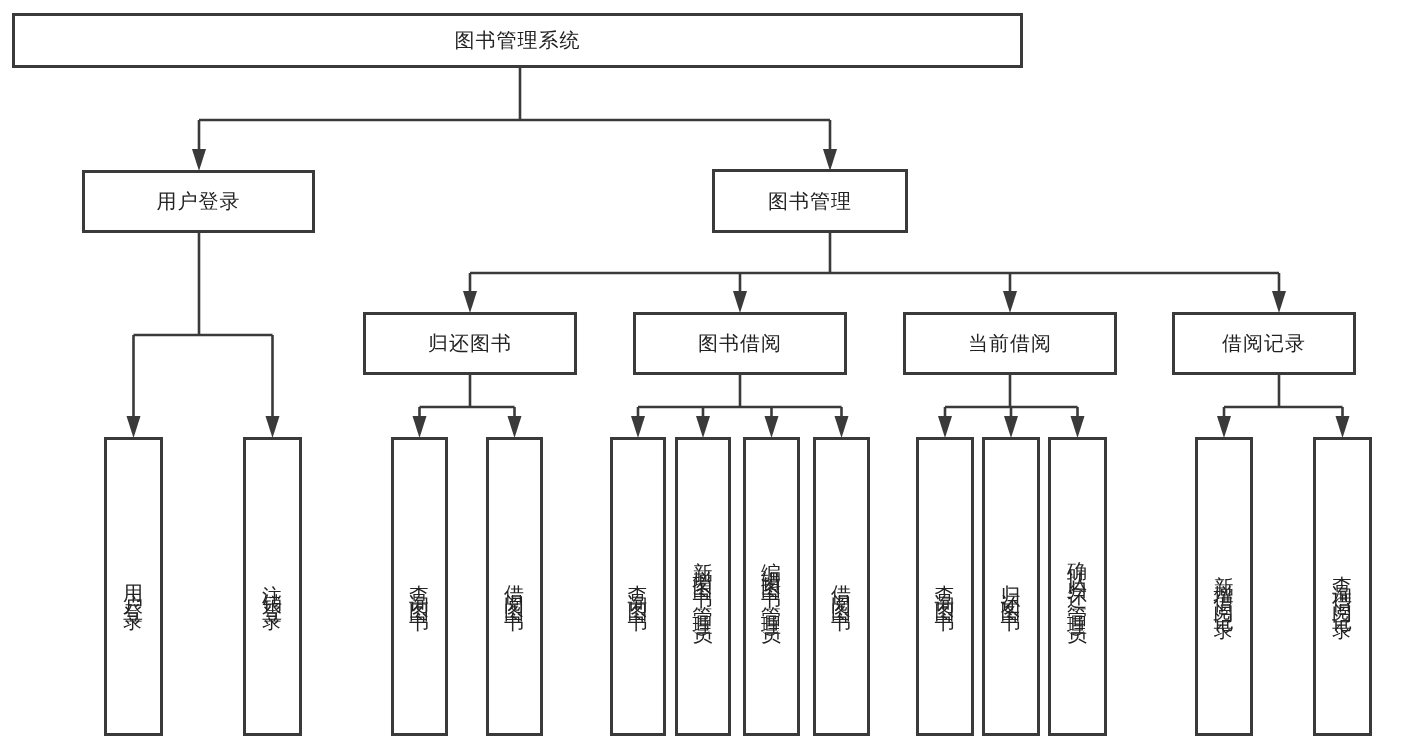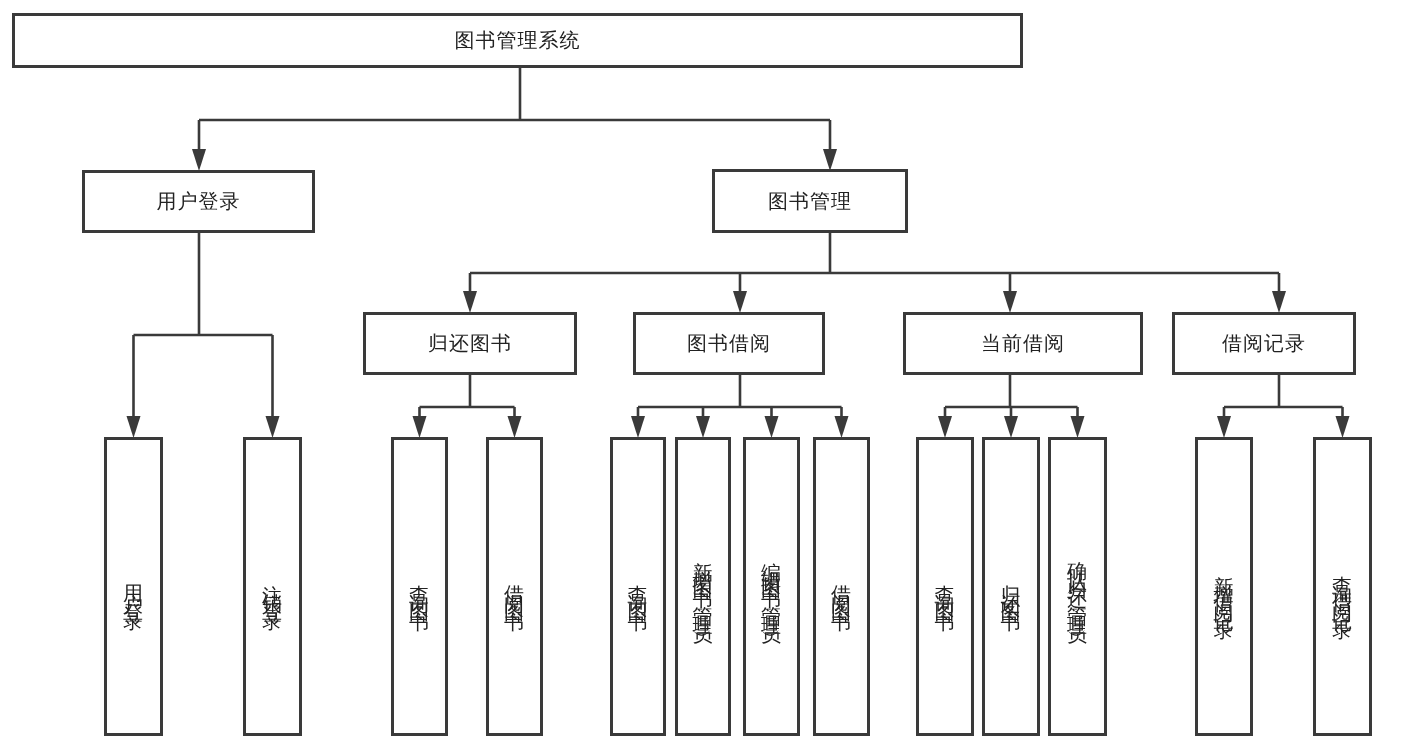--- a/index.html
+++ b/index.html
@@ -67,24 +67,24 @@
   <div class="node hbox" style="left:82px;top:170px;width:233px;height:63px">
     <span>用户登录</span>
   </div>
   <div class="node hbox" style="left:712px;top:169px;width:196px;height:64px">
     <span>图书管理</span>
   </div>
 
   <div class="node hbox" style="left:363px;top:312px;width:214px;height:63px">
     <span>归还图书</span>
   </div>
-  <div class="node hbox" style="left:633px;top:312px;width:192px;height:63px">
+  <div class="node hbox" style="left:633px;top:312px;width:214px;height:63px">
     <span>图书借阅</span>
   </div>
-  <div class="node hbox" style="left:903px;top:312px;width:240px;height:63px">
+  <div class="node hbox" style="left:903px;top:312px;width:214px;height:63px">
     <span>当前借阅</span>
   </div>
   <div class="node hbox" style="left:1172px;top:312px;width:184px;height:63px">
     <span>借阅记录</span>
   </div>
 
   <div class="node leaf" style="left:104px;top:437px;width:59px;height:299px">
     <span>用户登录</span>
   </div>
   <div class="node leaf" style="left:243px;top:437px;width:59px;height:299px">

